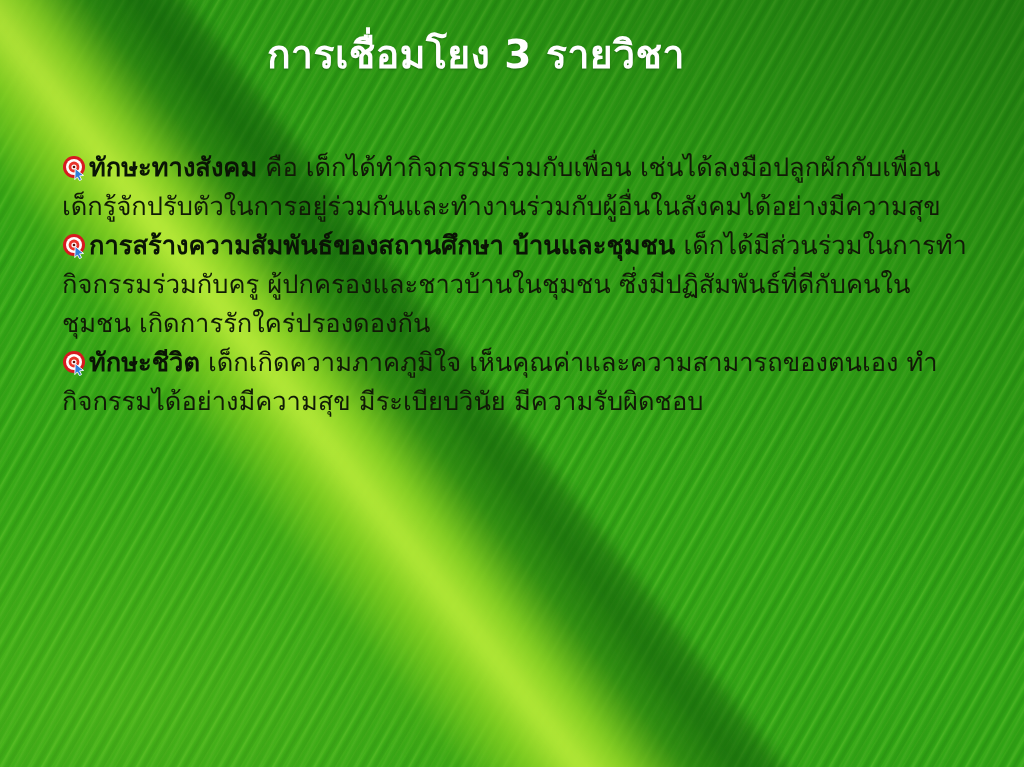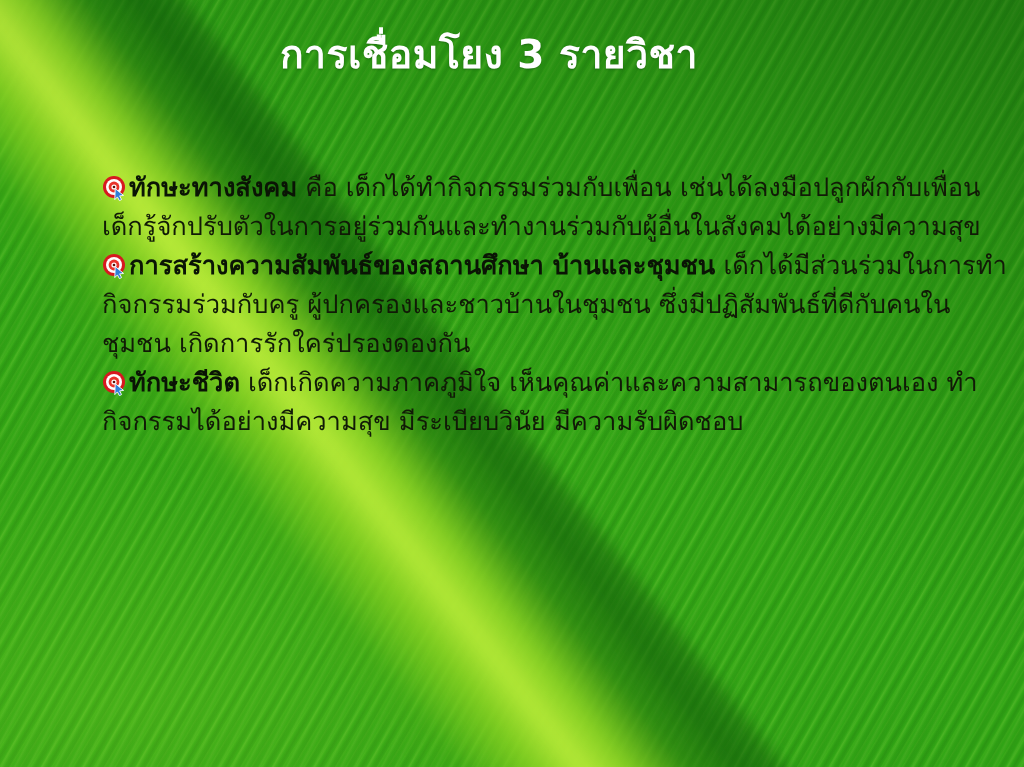--- a/index.html
+++ b/index.html
@@ -130,41 +130,40 @@
   
 
   .content {
     position: absolute;
     inset: 0;
   }
 
   .slide-title {
     position: absolute;
     top: 33px;
-    left: 13px;
+    left: 0;
     width: 952px;
     text-align: center;
     color: #ffffff;
     font-size: 39px;
     font-weight: bold;
     letter-spacing: 0.5px;
     line-height: 1.15;
     text-shadow: 0 1px 2px rgba(0,40,0,0.35);
     white-space: nowrap;
   }
 
   .body-block {
     position: absolute;
     left: 62px;
-    top: 168px;
+    top: 148px;
     width: 912px;
     color: #0a1405;
     font-size: 25.5px;
     line-height: 39px;
-    margin-left: 40px;
   }
 
   .para {
     margin: 0;
     text-indent: 0;
   }
 
   .lead {
     font-weight: bold;
     color: #0a1405;

